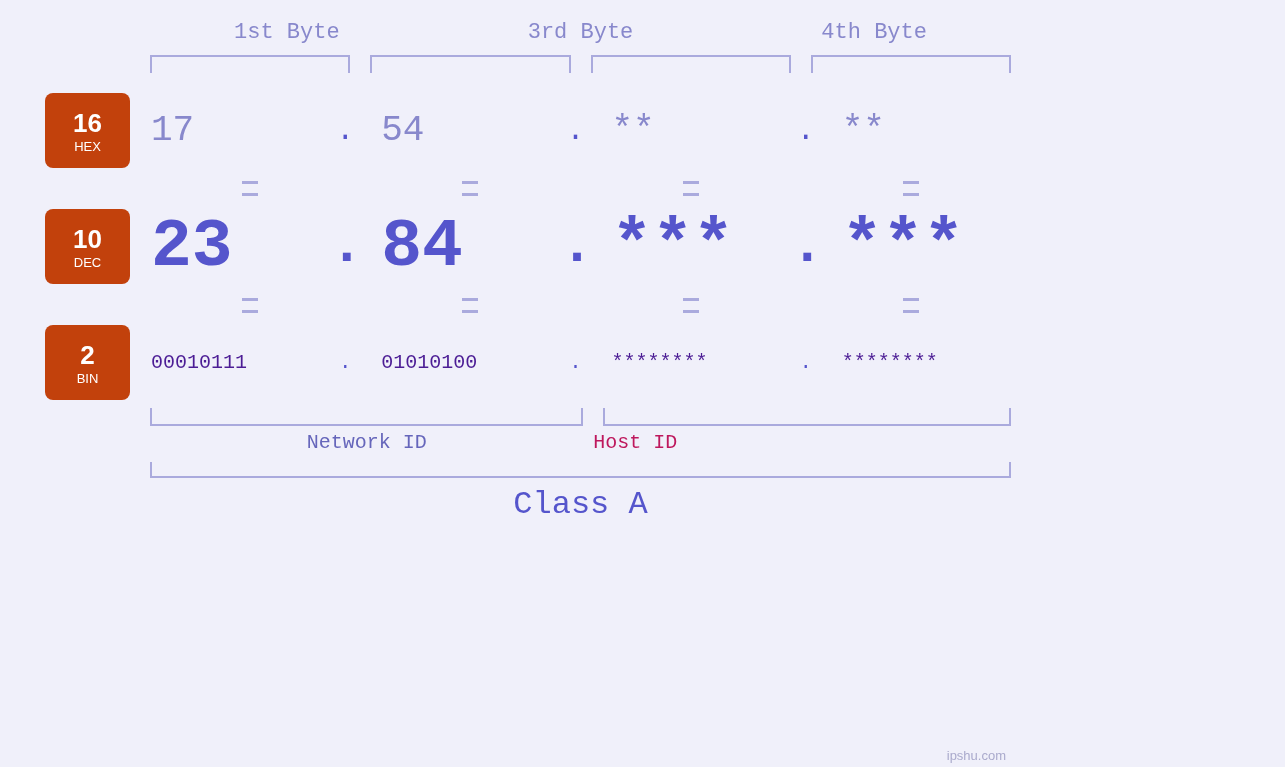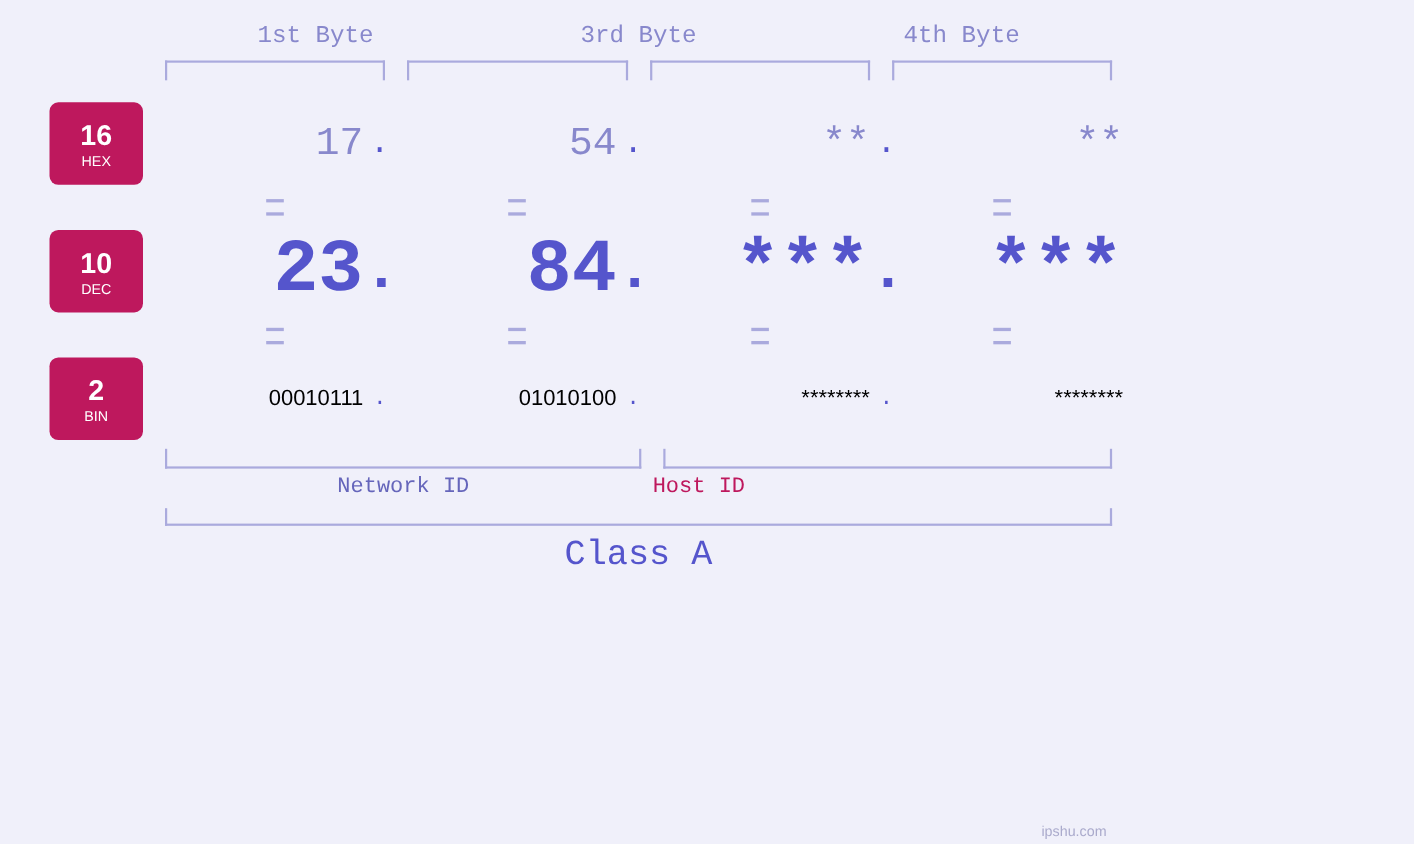--- a/index.html
+++ b/index.html
@@ -58,21 +58,21 @@
     
     .value-row {
       display: flex;
       align-items: center;
       position: relative;
     }
 
     .base-badge {
       width: 85px;
       height: 75px;
-      background: #be185d;
+      background: #c2410c;
       border-radius: 8px;
       display: flex;
       flex-direction: column;
       align-items: center;
       justify-content: center;
       margin-left: 45px;
       color: white;
       flex-shrink: 0;
     }
 
@@ -90,39 +90,40 @@
     }
 
     .values-area {
       flex: 1;
       display: flex;
       align-items: center;
     }
 
     .byte-value {
       flex: 1;
-      text-align: right;
+      text-align: left;
       color: #6666bb;
+      padding-left: 21px;
     }
 
     .byte-value.large {
       font-size: 68px;
       font-weight: bold;
       color: #5555cc;
     }
 
     .byte-value.medium {
       font-size: 36px;
       color: #8888cc;
     }
 
     .byte-value.small-mono {
       font-size: 20px;
-      color: #000000;
-      font-family: Liberation Sans, sans-serif;
+      color: #4c1d95;
+      font-family: Liberation Mono, monospace;
     }
 
     .dot {
       color: #5555cc;
       text-align: center;
       width: 30px;
       flex-shrink: 0;
     }
 
     .dot.large {

